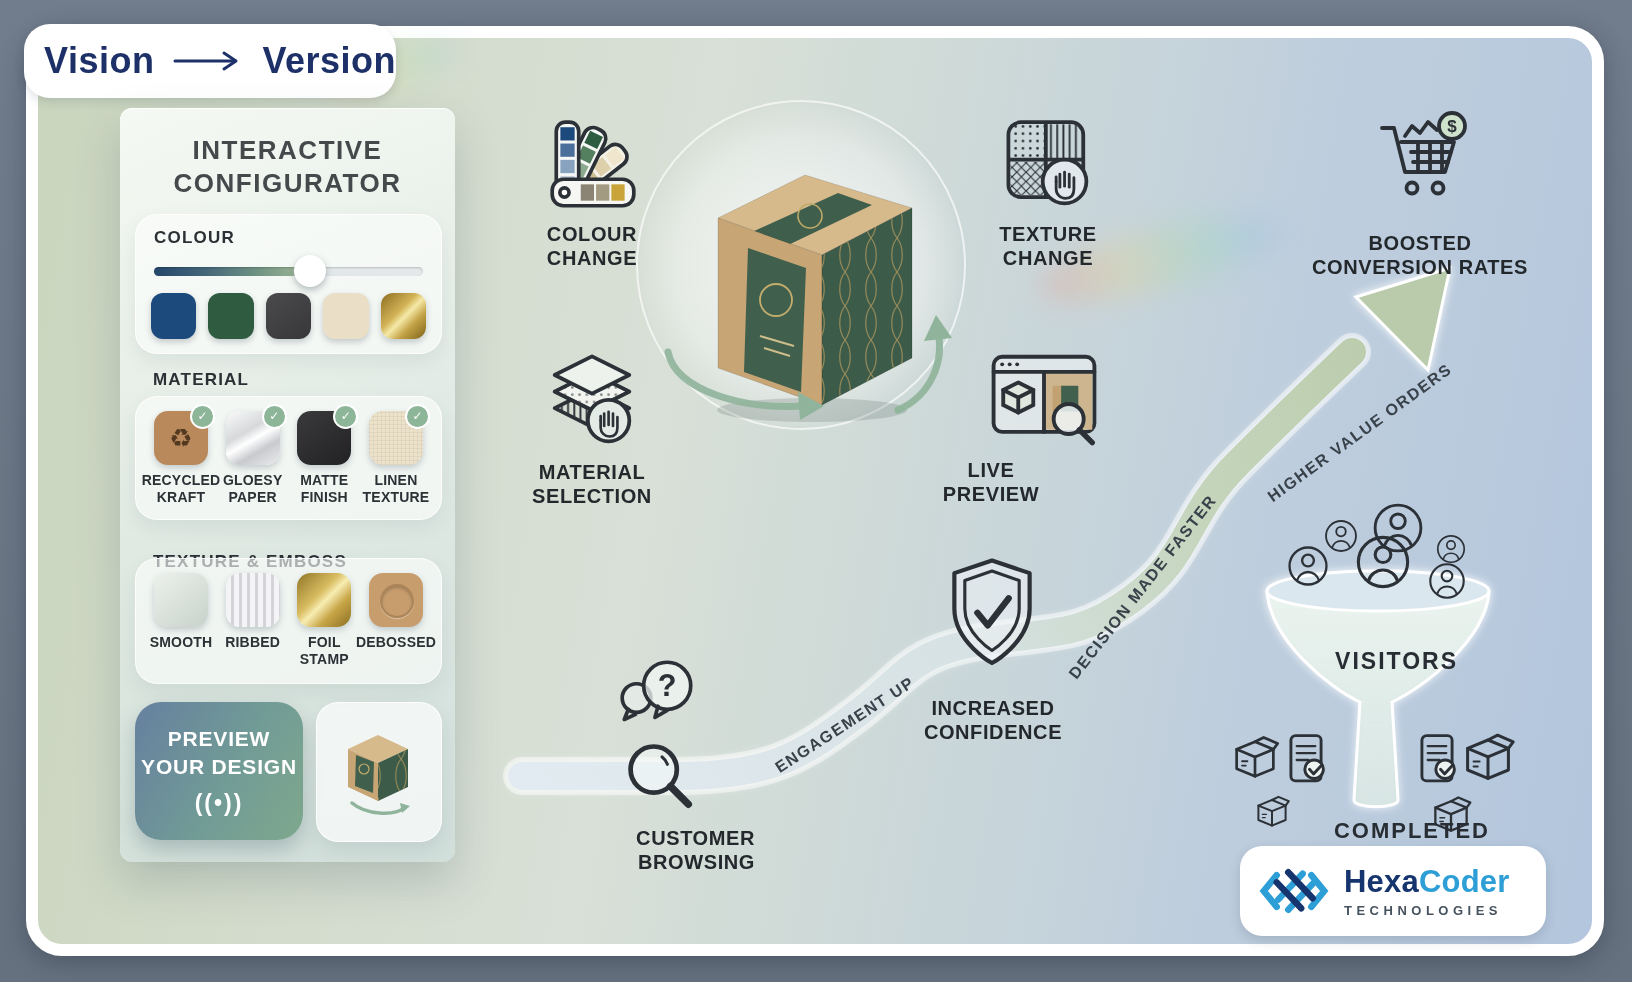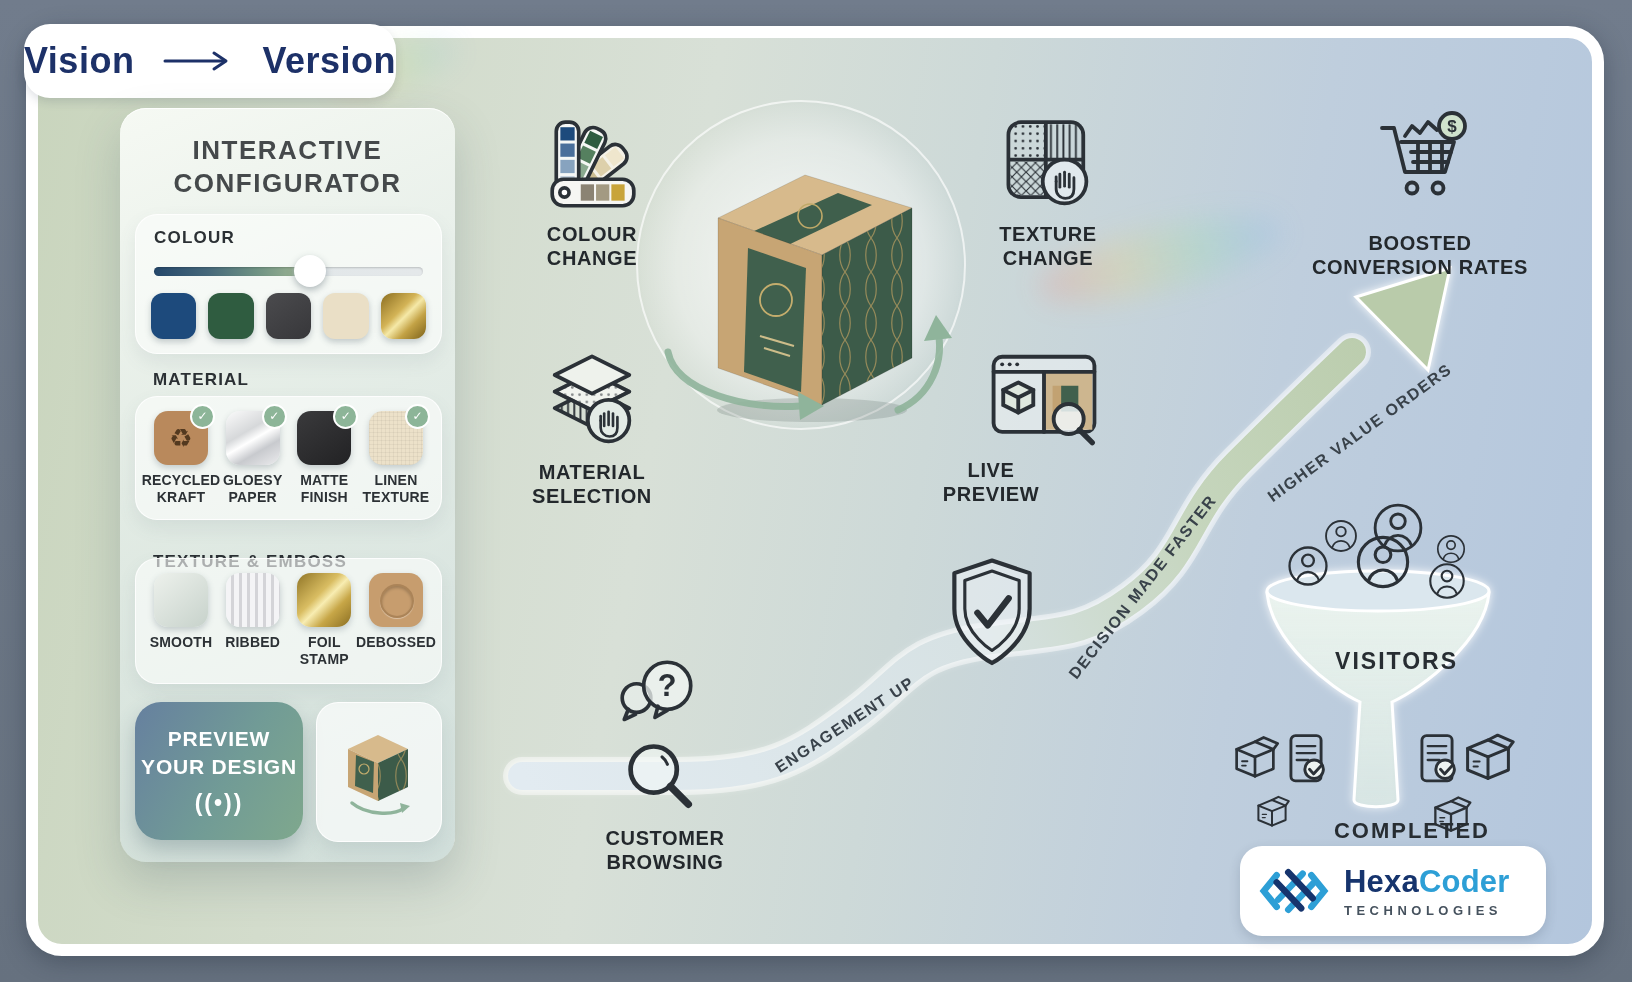--- a/index.html
+++ b/index.html
@@ -6,24 +6,24 @@
   .stage{position:relative;width:1632px;height:982px;overflow:hidden;background:linear-gradient(180deg,#717c8c,#66717f);}
   .abs{position:absolute;}
   
   .canvas-bg{position:absolute;left:26px;top:26px;right:28px;bottom:26px;border:12px solid #ffffff;border-radius:36px;
     background:linear-gradient(100deg,#c9d5bd 0%,#d3dccc 22%,#d8e0d7 40%,#cdd9d8 56%,#bfcedd 76%,#b3c6dd 100%);
     box-shadow:0 6px 24px rgba(30,40,55,.35);}
   .rainbow{position:absolute;filter:blur(14px);opacity:.55;border-radius:50%;
     background:linear-gradient(90deg,rgba(255,90,90,.35),rgba(255,210,80,.35),rgba(120,230,140,.3),rgba(90,160,255,.3));}
   
   .brand-tab{position:absolute;left:24px;top:24px;width:372px;height:74px;background:#ffffff;border-radius:26px;
-    display:flex;align-items:center;justify-content:space-between;gap:18px;box-shadow:0 4px 10px rgba(40,55,80,.15);}
+    display:flex;align-items:center;justify-content:flex-end;gap:18px;box-shadow:0 4px 10px rgba(40,55,80,.15);}
   .brand-tab .word{font-size:36px;font-weight:800;color:#1d3168;letter-spacing:.5px;}
   
-  .panel{position:absolute;left:120px;top:108px;width:335px;height:754px;border-radius:26px;
+  .panel{position:absolute;left:120px;top:108px;width:335px;height:754px;border-radius:12px;
     background:linear-gradient(155deg,rgba(248,251,246,.95) 0%,rgba(230,239,235,.82) 45%,rgba(206,223,224,.62) 100%);
     box-shadow:0 20px 45px rgba(60,80,95,.22), inset 0 1px 0 rgba(255,255,255,.9);}
   .panel-title{position:absolute;top:26px;left:0;width:100%;text-align:center;font-size:26px;font-weight:700;
     color:#45494b;letter-spacing:1.5px;line-height:1.25;white-space:pre-line;}
   .card{position:absolute;left:15px;width:305px;background:rgba(252,253,252,.62);border:1px solid rgba(255,255,255,.85);
     border-radius:22px;box-shadow:0 8px 18px rgba(90,110,120,.10);}
   .sec-label{font-size:17px;font-weight:700;color:#2b3034;letter-spacing:1.2px;}
   .card .sec-label{position:absolute;left:18px;top:13px;}
   .slider-track{position:absolute;left:18px;top:52px;width:269px;height:9px;border-radius:5px;
     background:linear-gradient(90deg,#24476b 0%,#46687a 20%,#6e9283 38%,#93ad90 51%,#e2e7e9 55%,#e4e8ea 100%);
@@ -386,30 +386,32 @@
     </g>
     <text x="53" y="42" font-size="30" font-weight="bold" text-anchor="middle" fill="#2b3137" font-family="Liberation Sans, sans-serif">?</text>
   </svg>
   <svg class="icon-svg" style="left:618px;top:736px;" width="84" height="84" viewBox="0 0 80 80">
     <g stroke="#2b3137" stroke-width="4.5" fill="none" stroke-linecap="round">
       <circle cx="34" cy="32" r="22" fill="rgba(244,249,247,.55)"></circle>
       <path d="M42 20 a14 14 0 0 1 5 7" stroke-width="3"></path>
       <line x1="50" y1="48" x2="67" y2="65" stroke-width="7"></line>
     </g>
   </svg>
-  <div class="feat-label" style="left:575px;top:826px;width:180px;">CUSTOMER
+  <div class="feat-label" style="left:575px;top:826px;width:180px;text-align:right;">CUSTOMER
 BROWSING</div>
 
   <svg class="icon-svg" style="left:946px;top:554px;" width="92" height="124" viewBox="0 0 88 118">
     <g stroke="#2b3137" fill="none" stroke-linejoin="round" stroke-linecap="round">
       <path d="M44 6 L80 18 V52 C80 84 44 104 44 104 C44 104 8 84 8 52 V18 Z" stroke-width="4" fill="rgba(241,246,249,.5)"></path>
       <path d="M44 16 L70 25 V52 C70 76 44 92 44 92 C44 92 18 76 18 52 V25 Z" stroke-width="3"></path>
       <path d="M30 56 l10 12 l20 -26" stroke-width="6"></path>
     </g>
   </svg>
+  <div class="feat-label" style="left:893px;top:696px;width:200px;">INCREASED
+CONFIDENCE</div>
 
   <div class="path-label" style="left:735px;top:716px;width:220px;transform:rotate(-33deg);">ENGAGEMENT UP</div>
   <div class="path-label" style="left:1013px;top:578px;width:260px;transform:rotate(-52deg);">DECISION MADE FASTER</div>
   <div class="path-label" style="left:1235px;top:424px;width:250px;transform:rotate(-36deg);">HIGHER VALUE ORDERS</div>
 
   <div class="big-label" style="left:1298px;top:648px;width:160px;">VISITORS</div>
   <svg class="ic" style="left:1324px;top:519px;" width="34" height="34">
       <use href="#sym-person" width="34" height="34"></use>
     </svg>
   <svg class="ic" style="left:1372px;top:502px;" width="52" height="52">

